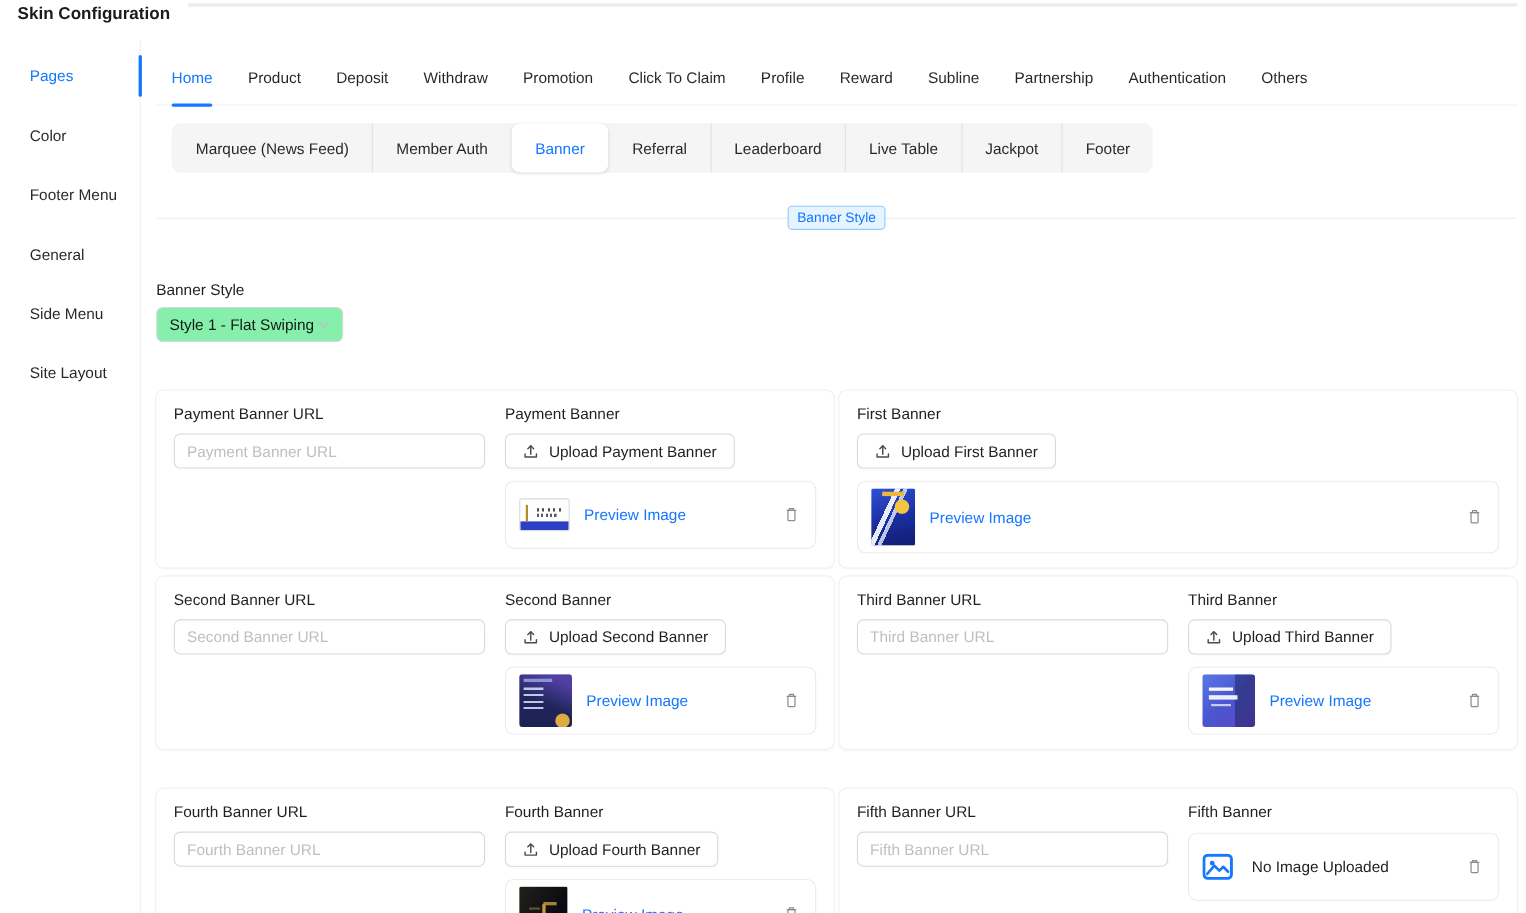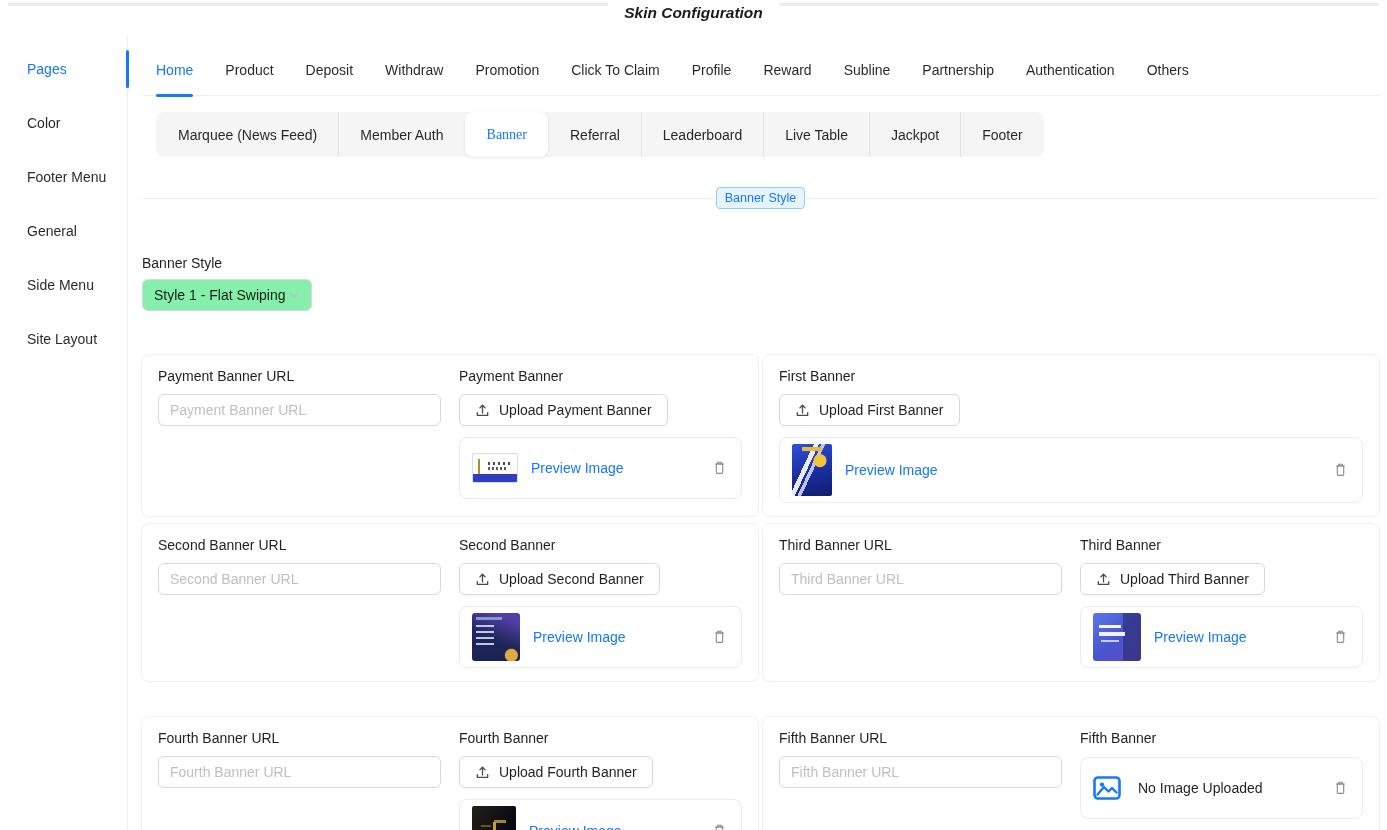--- a/index.html
+++ b/index.html
@@ -5,21 +5,21 @@
   * { box-sizing: border-box; margin: 0; padding: 0; }
   html,body { background:#fff; }
   body {
     font-family: "Liberation Sans", "DejaVu Sans", sans-serif;
     color: rgba(0,0,0,0.88);
     -webkit-font-smoothing: antialiased;
   }
   .viewport { width:1387px; height:830px; overflow:hidden; position:relative; background:#fff; }
 
   
-  .page-header { position:relative; height:36px; text-align:center;font-style:italic; }
+  .page-header { position:relative; height:36px; text-align:left; }
   .page-header .rule { position:absolute; left:8px; right:8px; top:3px; height:3px; background:#ececec; }
   .page-title { position:relative; z-index:1; display:inline-block; background:#fff; padding:4px 16px 0 16px;
     font-size:15.5px; font-weight:700; color:#1b1b1b; }
 
   
   .main { display:flex; height:794px; }
   .sidebar { width:128px; flex:0 0 128px; border-right:1px solid #efefef; padding-top:6px; }
   .sidebar-item { position:relative; height:54px; display:flex; align-items:center; padding-left:27px;
     font-size:14px; color:rgba(0,0,0,0.85); cursor:pointer; }
   .sidebar-item.active { color:#1677ff; }
@@ -35,21 +35,21 @@
   .tab.active { color:#1677ff; }
   .tab.active::after { content:""; position:absolute; left:0; right:0; bottom:-2px; height:3px;
     background:#1677ff; border-radius:2px; }
 
   
   .subtabs { display:inline-flex; margin:16px 0 0 15px; background:#f5f5f5; border-radius:8px; height:45px; }
   .seg-item { display:flex; align-items:center; padding:0 21px; font-size:14px; color:rgba(0,0,0,0.85);
     cursor:pointer; border-left:1px solid #e2e2e2; white-space:nowrap; }
   .seg-item:first-child { border-left-color:transparent; }
   .seg-item.active { background:#fff; border-radius:8px; color:#1677ff; border-left-color:transparent;
-    box-shadow:0 1px 3px rgba(0,0,0,0.10);font-family:Liberation Serif, serif; }
+    box-shadow:0 1px 3px rgba(0,0,0,0.10); }
   .seg-item.active + .seg-item { border-left-color:transparent; }
 
   
   .section-divider { position:relative; margin-top:30px; height:22px; display:flex; justify-content:center; align-items:center; }
   .section-divider .line { position:absolute; left:2px; right:2px; top:50%; border-top:1px solid #ededed; }
   .divider-tag { position:relative; z-index:1; background:#e6f4ff; border:1px solid #91caff; color:#1677ff;
     font-size:12.5px; line-height:20px; padding:0 8px; border-radius:4px; }
 
   
   .style-field { margin-top:46px; padding-left:1px; }

